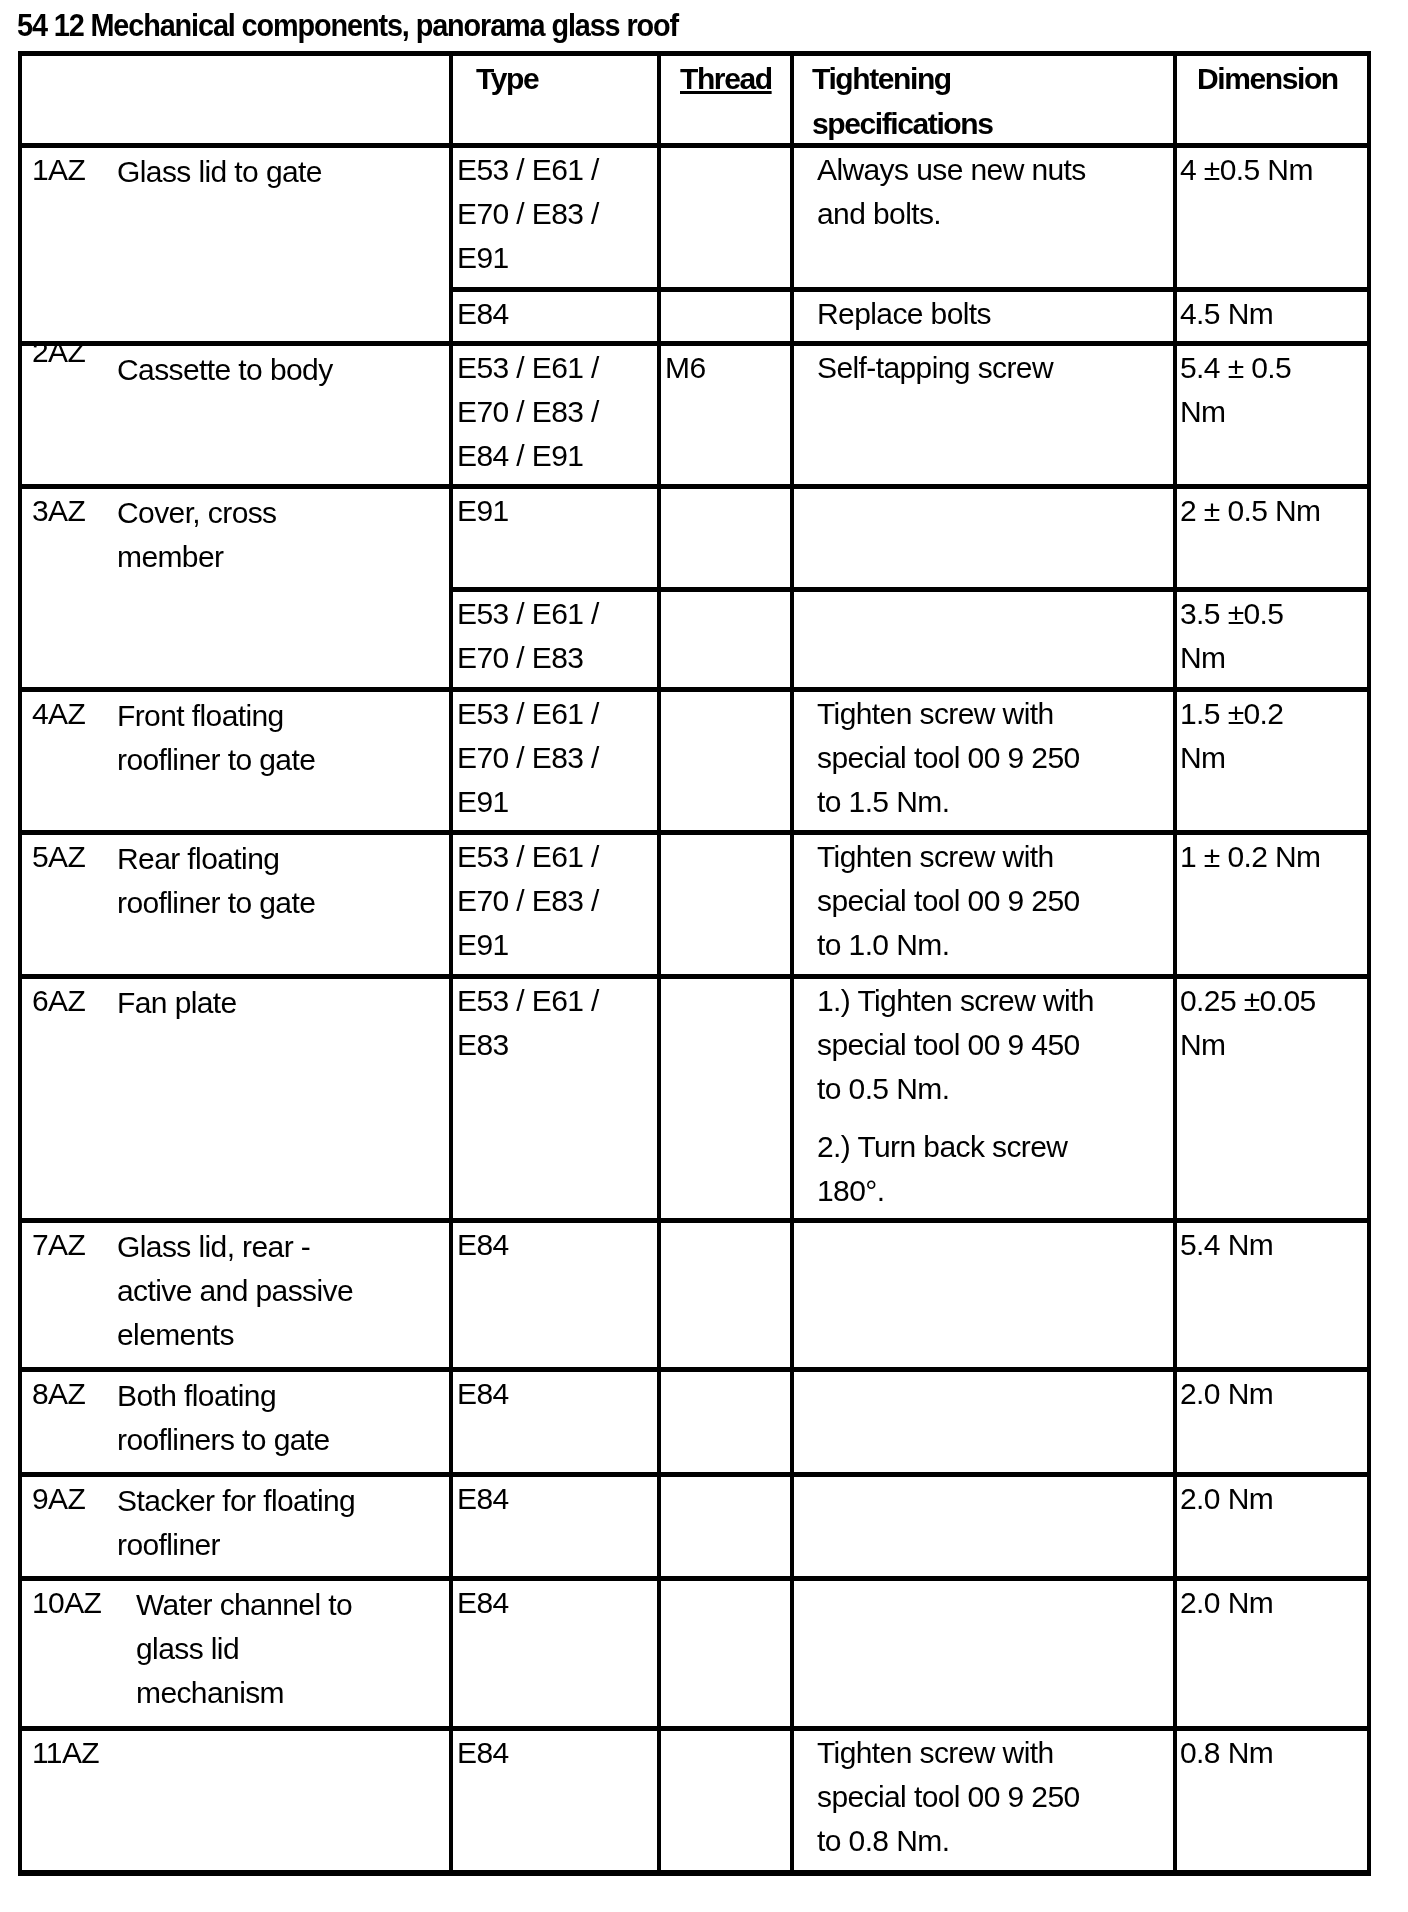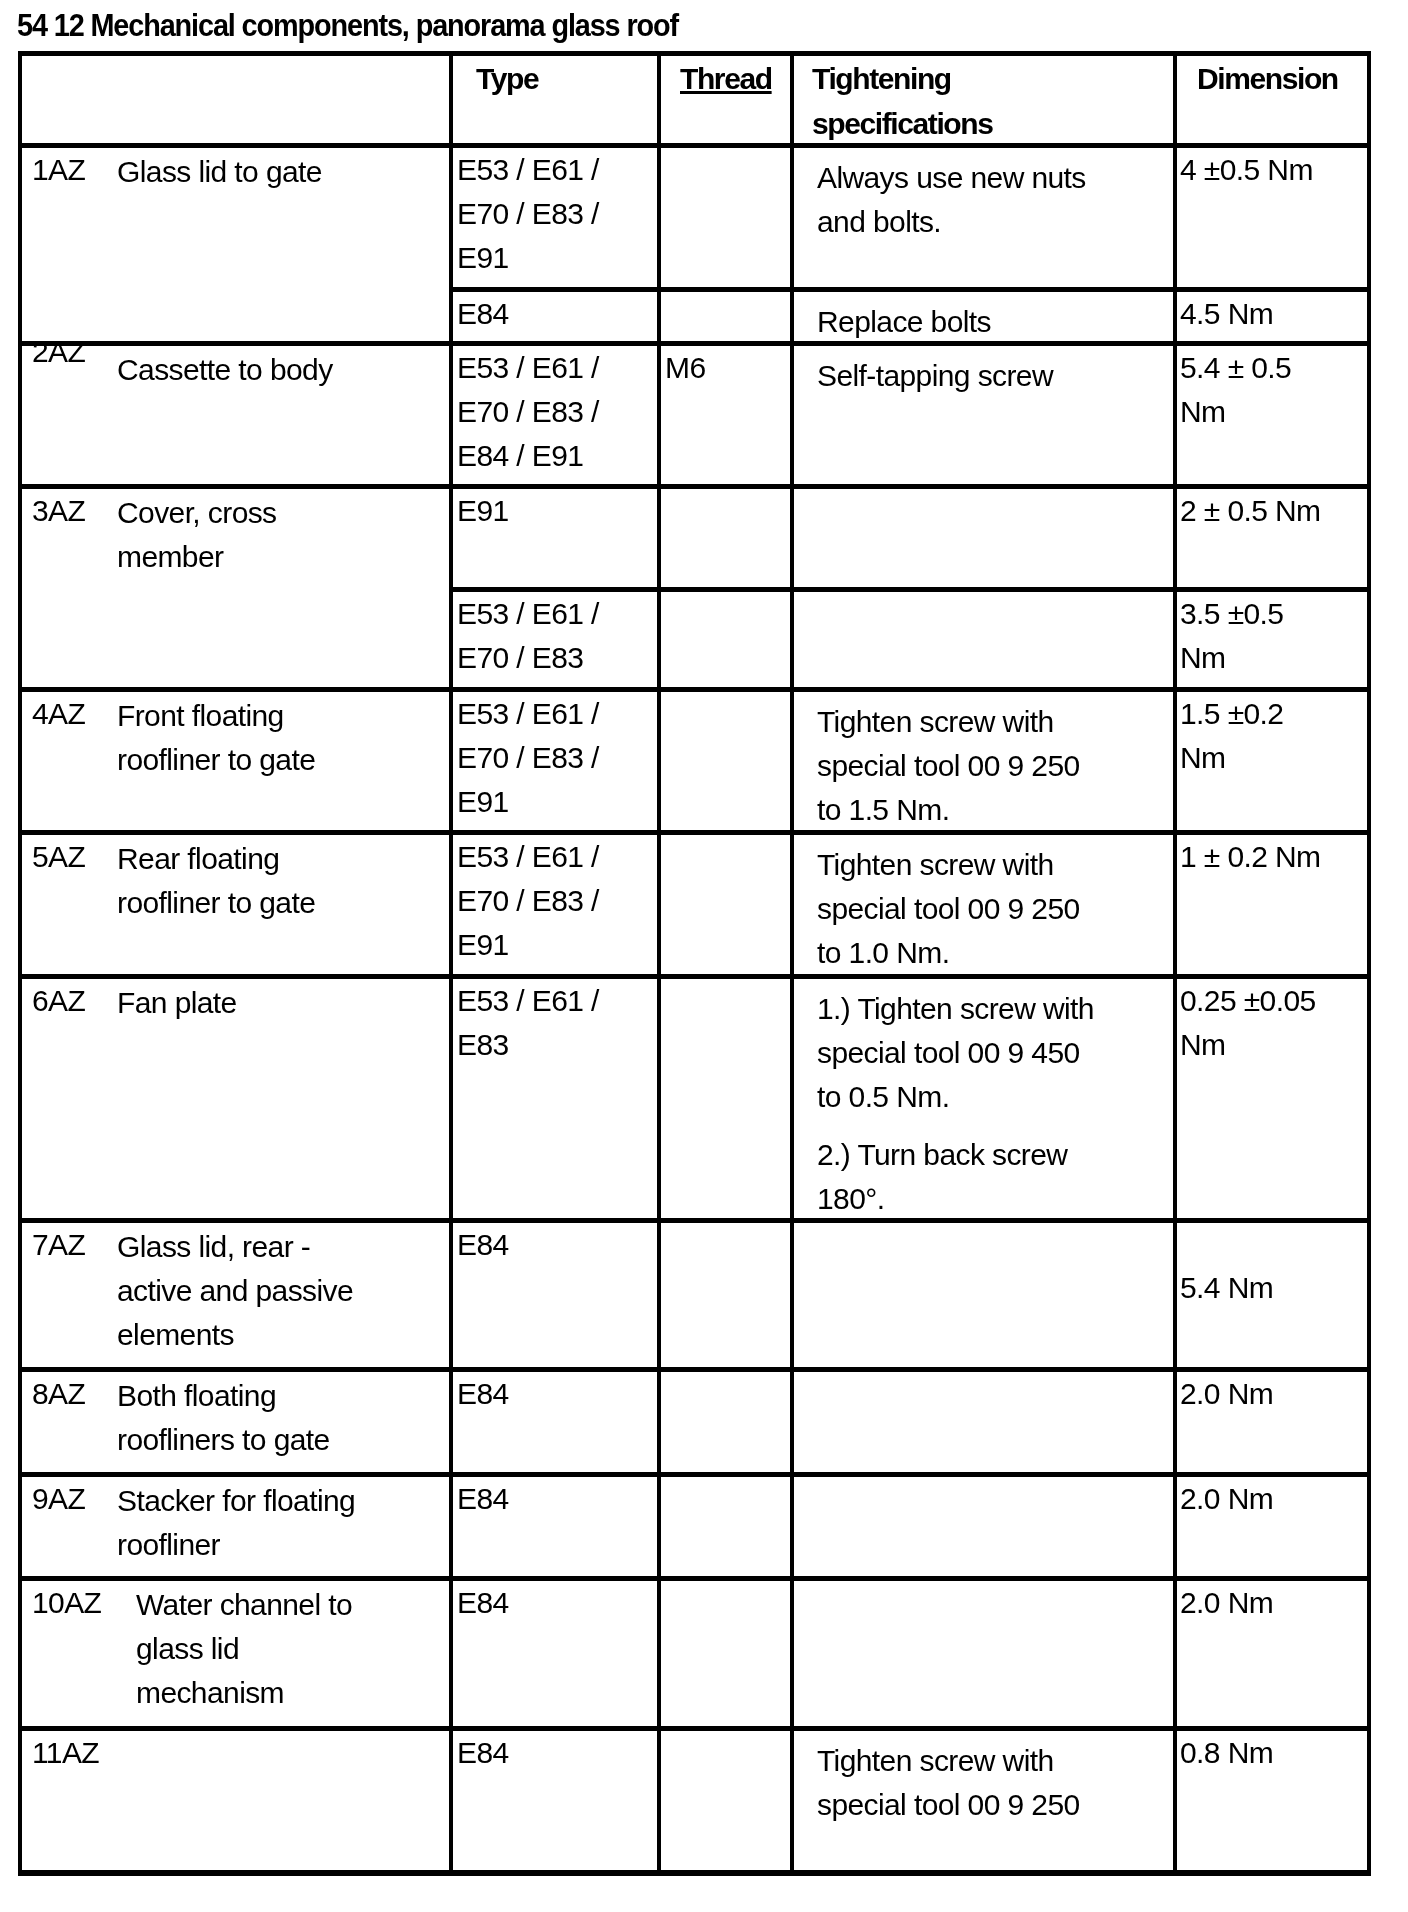--- a/index.html
+++ b/index.html
@@ -5,21 +5,21 @@
   html, body { margin:0; padding:0; background:#fff; }
   body { width:1408px; height:1912px; position:relative; overflow:hidden;
          font-family:"Liberation Sans", sans-serif; color:#000; }
   .title { position:absolute; left:17px; top:8px; font-size:31px; font-weight:bold;
            letter-spacing:-1.2px; white-space:nowrap; transform:scaleX(0.93); transform-origin:left top; }
   .grid { position:absolute; left:0; top:0; width:1267px; height:1912px; }
   .h { position:absolute; background:#000; height:5px; }
   .v { position:absolute; background:#000; width:4px; }
   .cell { position:absolute; font-size:30px; line-height:44px; letter-spacing:-0.6px; }
   .hdr { font-weight:bold; letter-spacing:-1.4px; line-height:45px; }
-  .para { display:block;margin-top:8px; }
+  .para { display:block; }
   .para + .para { margin-top:14px; }
   .line { display:block; white-space:nowrap; }
 </style>
 </head>
 <body>
 
 <div class="title">54 12 Mechanical components, panorama glass roof</div>
 
 <div class="grid" id="grid">
 
@@ -181,21 +181,21 @@
     <div class="h" style="left: 18px; top: 1367px; width: 1353px;"></div>
     <div class="cell" style="left: 32px; top: 1223px;">7AZ</div>
     <div class="cell" style="left: 117px; top: 1225px;">
       <span class="line">Glass lid, rear -</span>
       <span class="line">active and passive</span>
       <span class="line">elements</span>
     </div>
     <div class="cell" style="left: 457px; top: 1223px;">
       <span class="line">E84</span>
     </div>
-    <div class="cell" style="left: 1180px; top: 1223px; margin-top: 43px;">
+    <div class="cell" style="left: 1180px; top: 1223px;">
       <span class="line">5.4 Nm</span>
     </div>
     <div class="h" style="left: 18px; top: 1472px; width: 1353px;"></div>
     <div class="cell" style="left: 32px; top: 1372px;">8AZ</div>
     <div class="cell" style="left: 117px; top: 1374px;">
       <span class="line">Both floating</span>
       <span class="line">roofliners to gate</span>
     </div>
     <div class="cell" style="left: 457px; top: 1372px;">
       <span class="line">E84</span>
@@ -229,18 +229,19 @@
       <span class="line">2.0 Nm</span>
     </div>
     <div class="cell" style="left: 32px; top: 1731px;">11AZ</div>
     <div class="cell" style="left: 457px; top: 1731px;">
       <span class="line">E84</span>
     </div>
     <div class="cell" style="left: 817px; top: 1731px;">
       <span class="para">
         <span class="line">Tighten screw with</span>
         <span class="line">special tool 00 9 250</span>
+        <span class="line">to 0.8 Nm.</span>
       </span>
     </div>
     <div class="cell" style="left: 1180px; top: 1731px;">
       <span class="line">0.8 Nm</span>
     </div>
   </div>
 
 </body></html>

